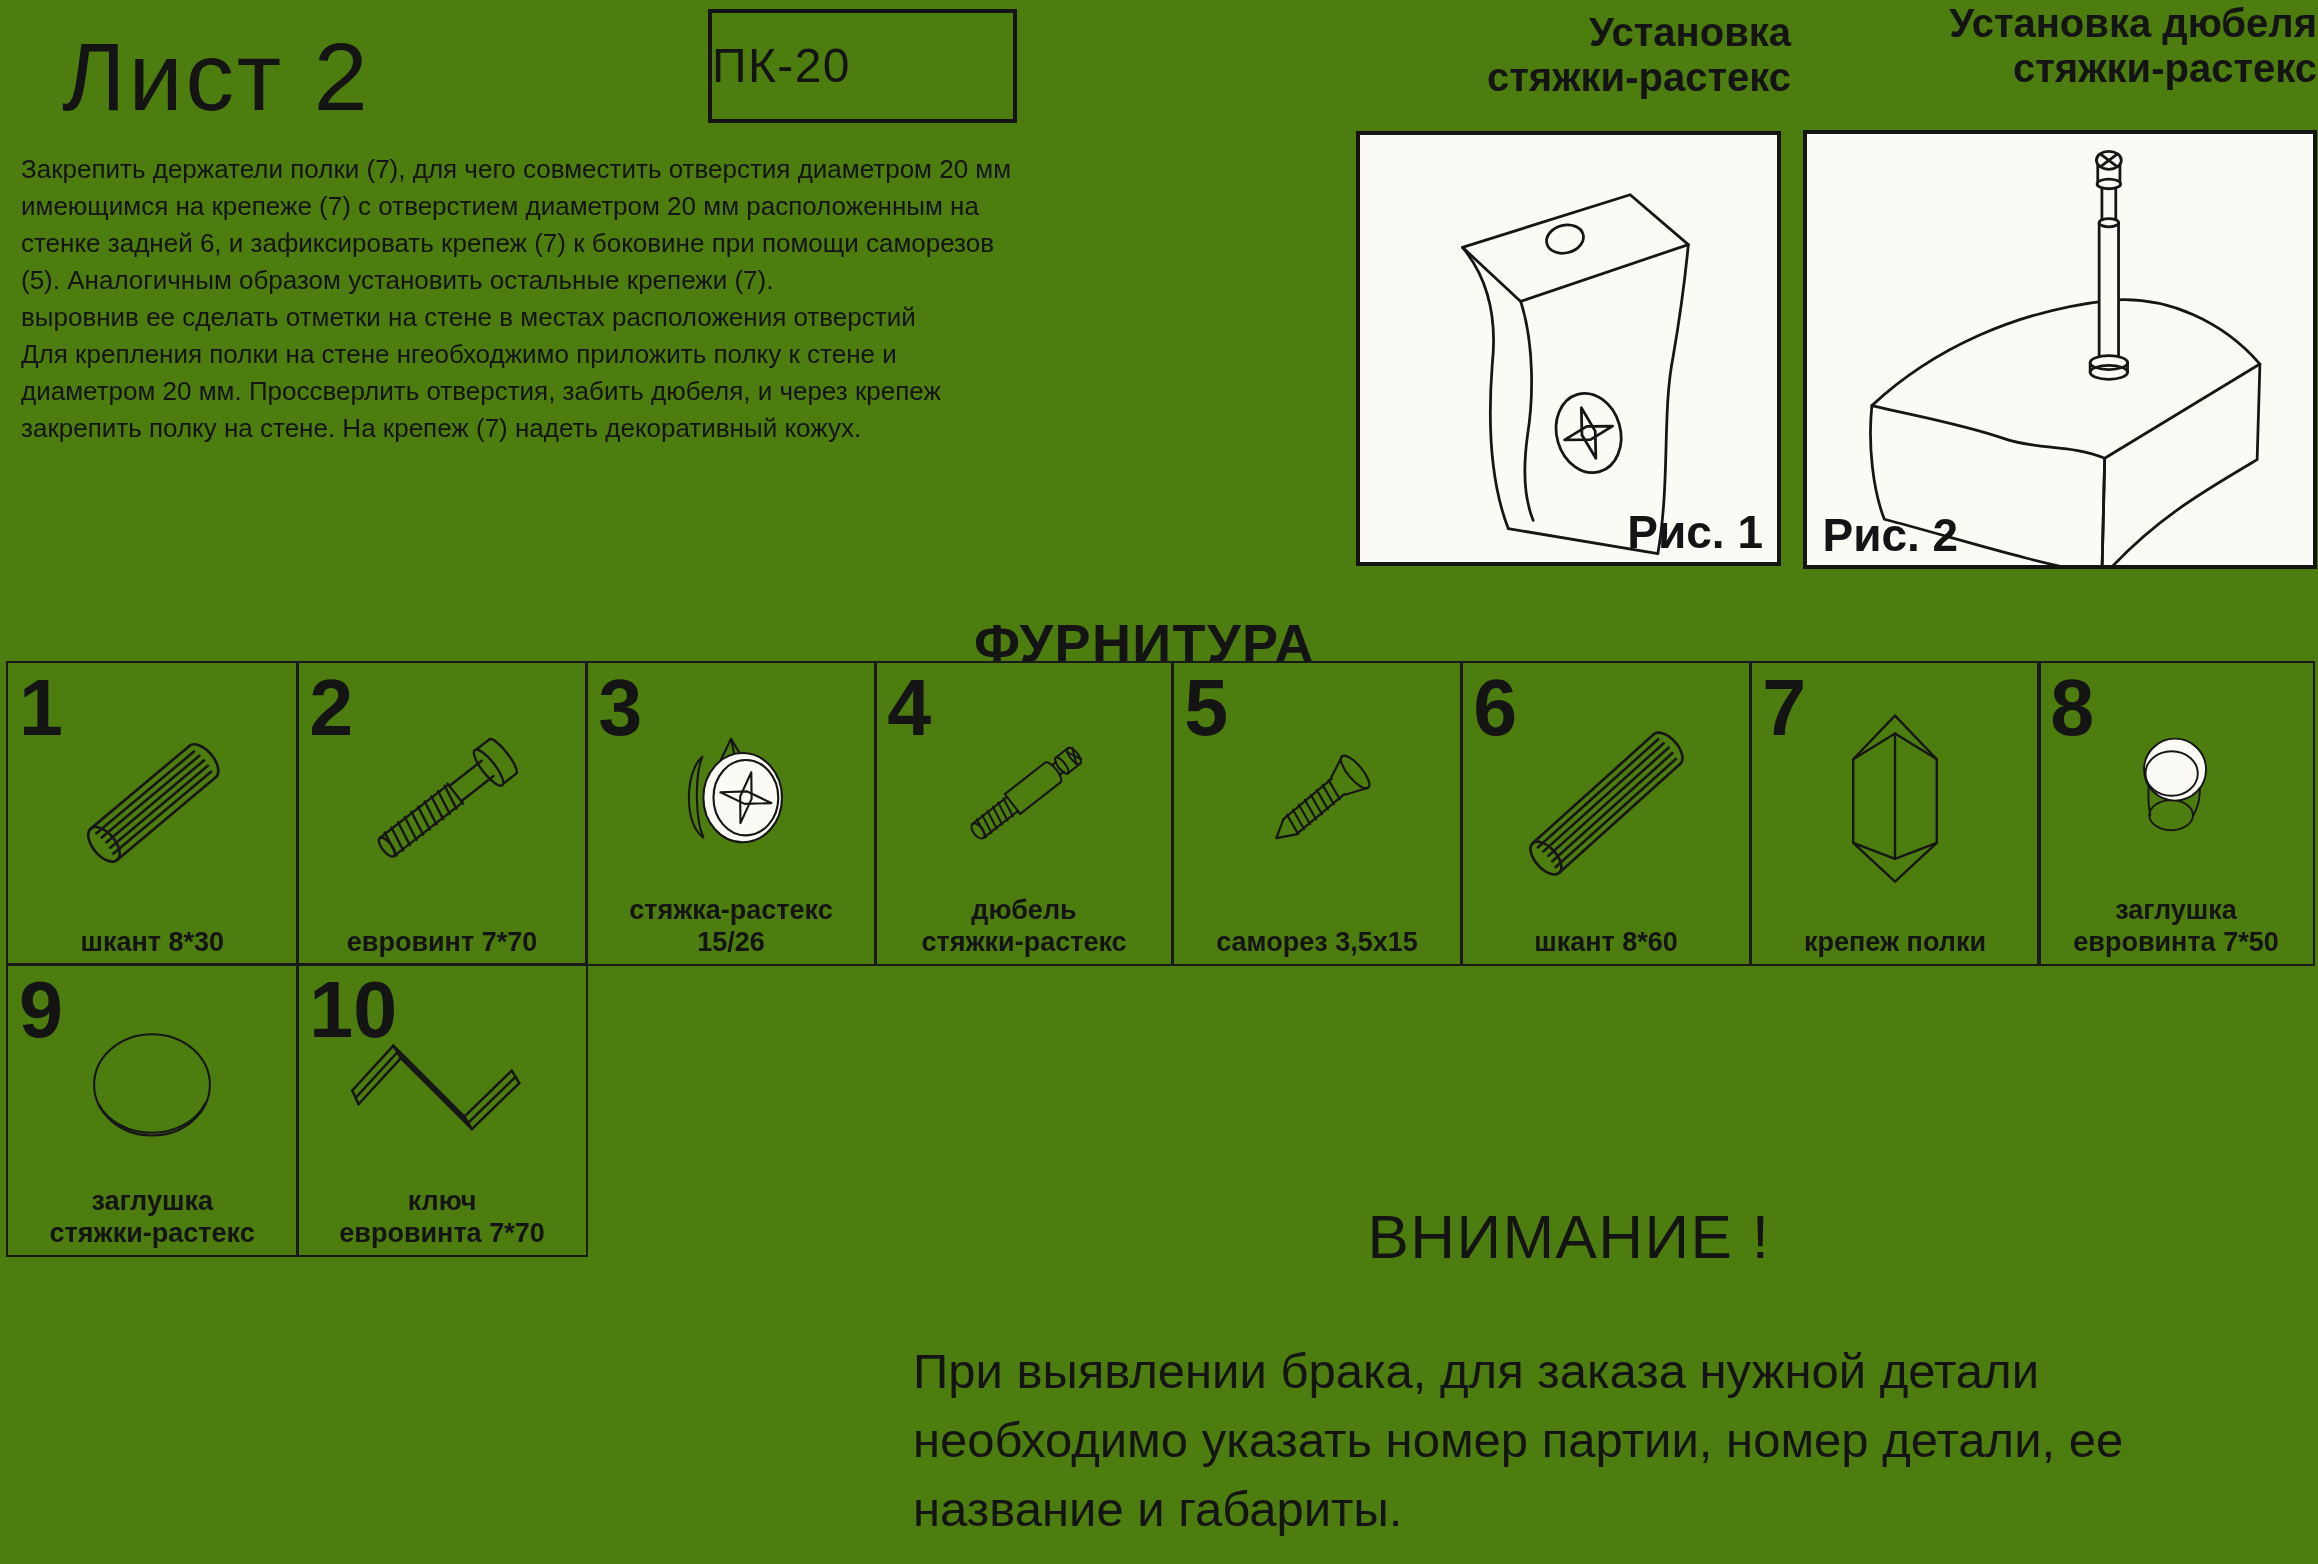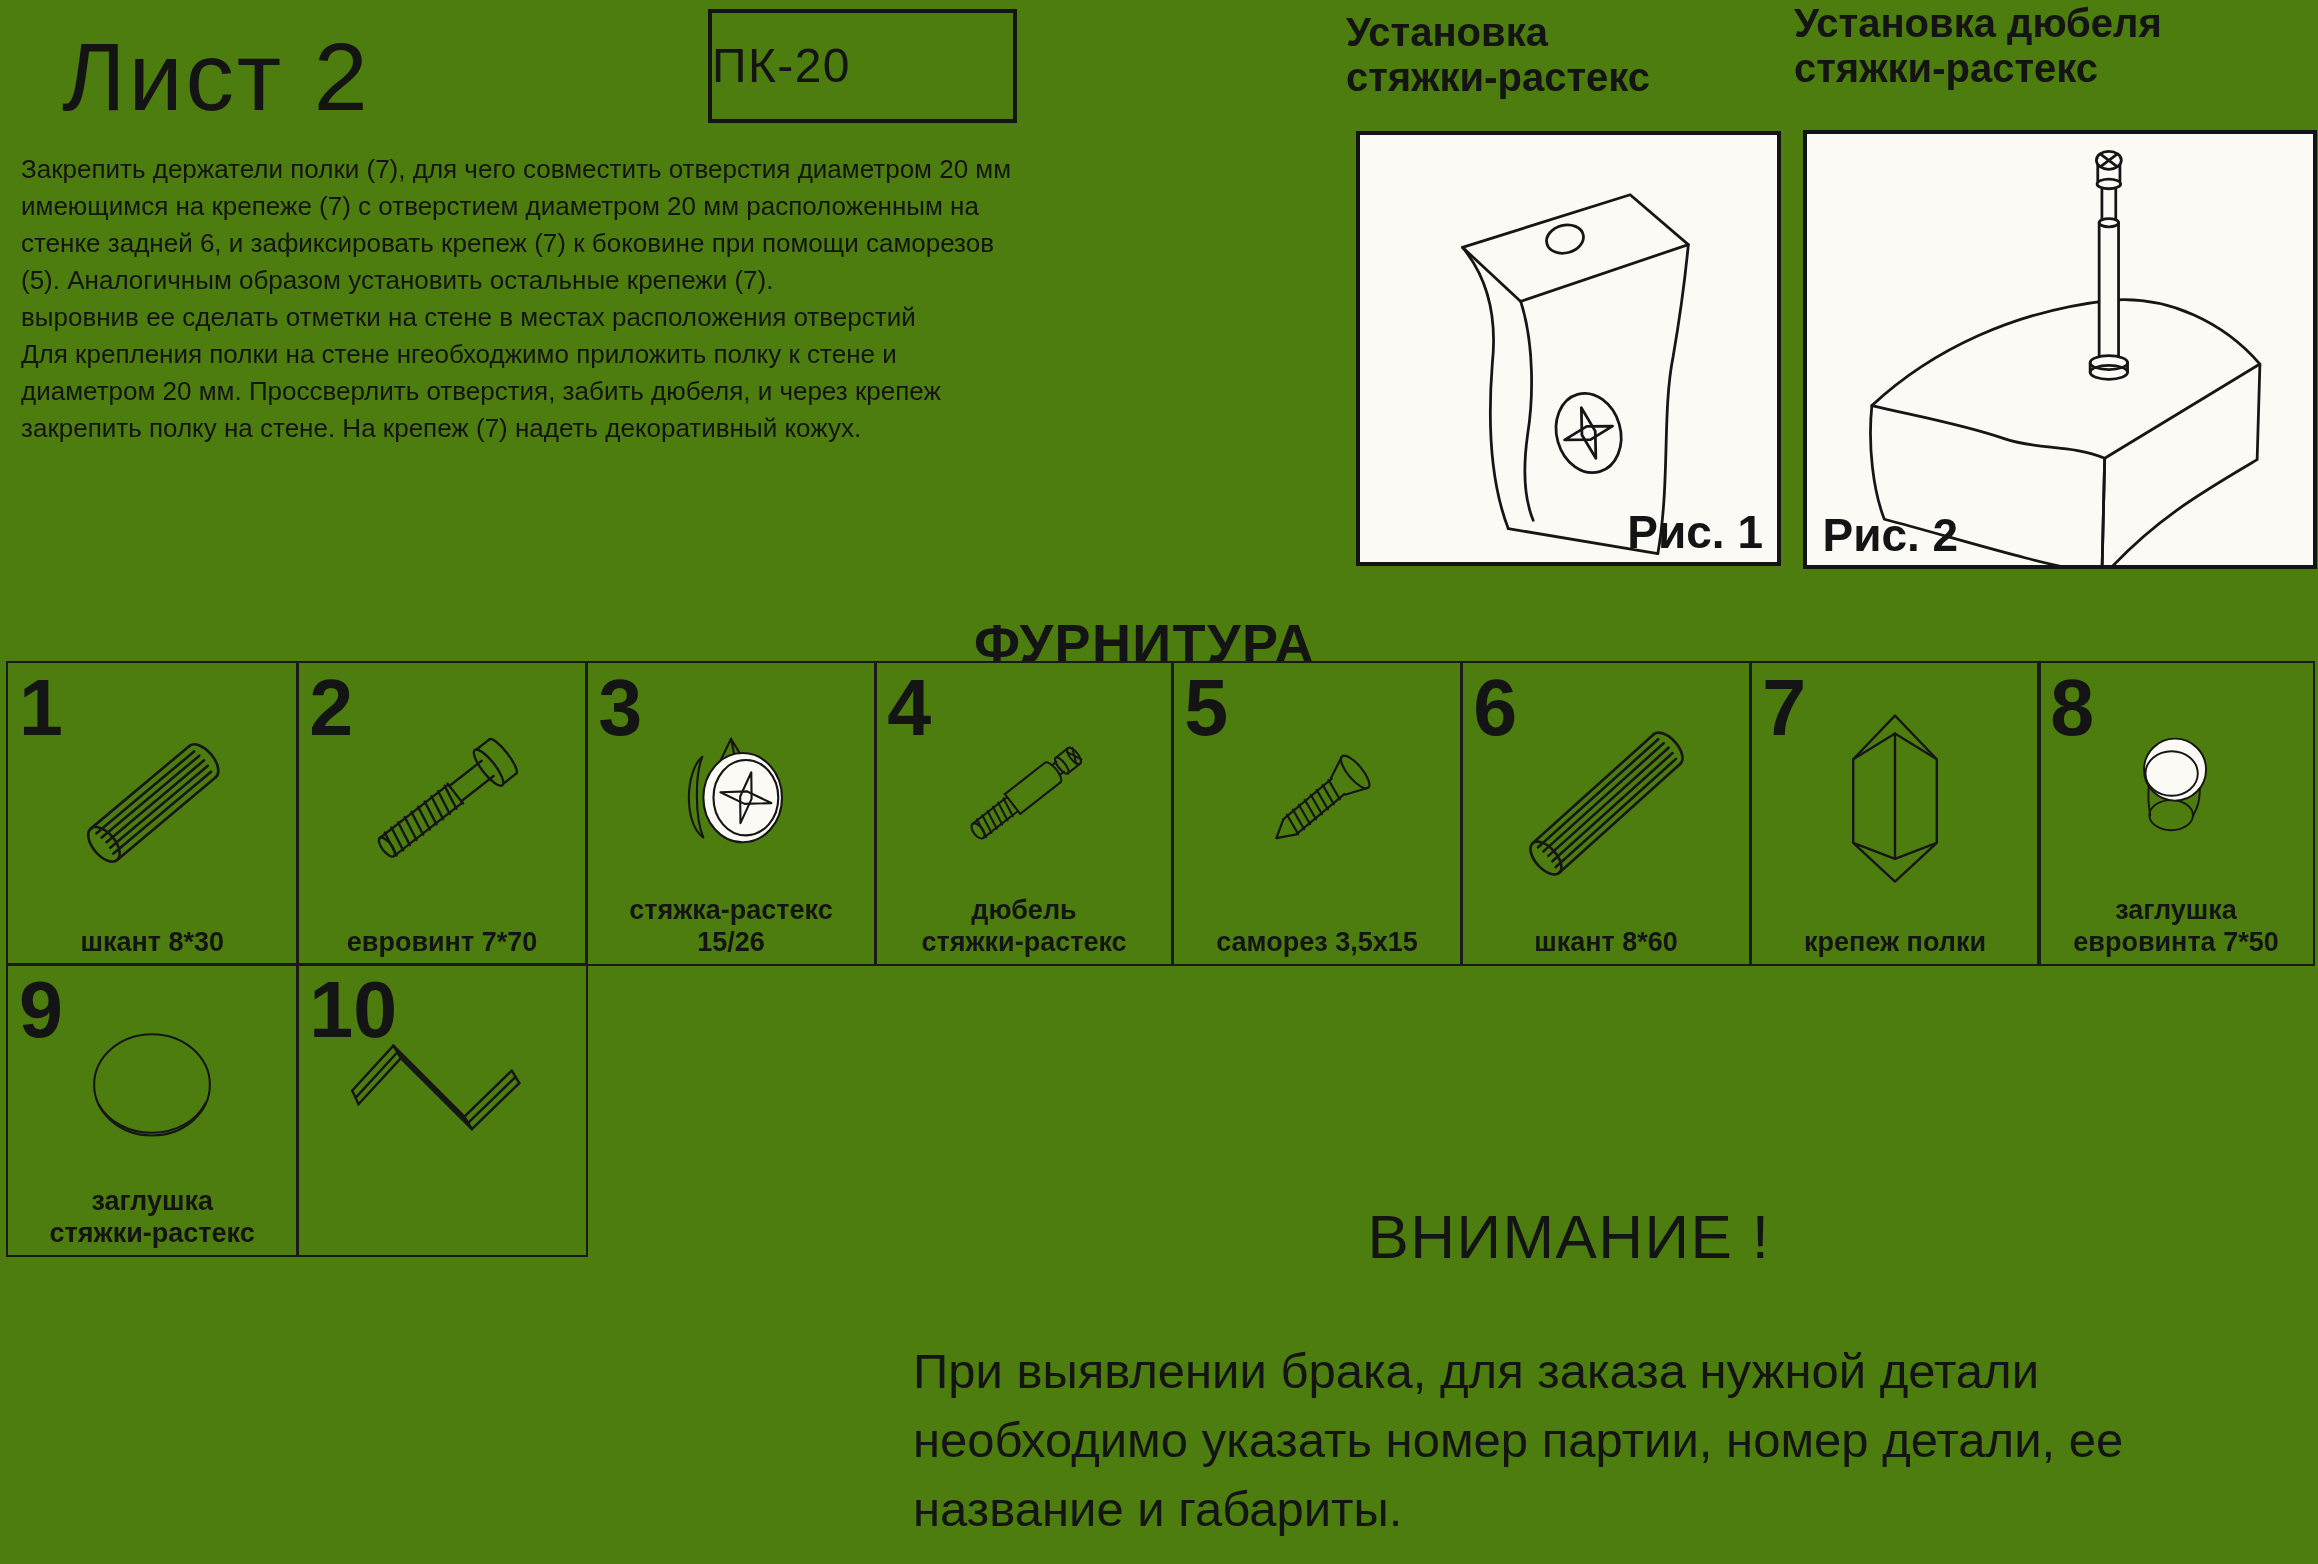--- a/index.html
+++ b/index.html
@@ -12,21 +12,21 @@
   .abs{position:absolute;}
   .sheet-title{left:62px;top:21px;font-size:97px;letter-spacing:2.8px;white-space:nowrap;}
   .product-box{
     left:708px;top:8.5px;width:309px;height:114px;
     border:4.2px solid #141414;box-sizing:border-box;
     display:flex;align-items:center;justify-content:flex-start;
     font-size:48px;letter-spacing:1.4px;
   }
   .instr{left:21px;top:151px;width:1081px;font-size:26px;line-height:37px;}
   .instr div{white-space:nowrap;}
-  .figtitle{text-align:left;font-weight:bold;font-size:40px;line-height:45px;}
+  .figtitle{text-align:right;font-weight:bold;font-size:40px;line-height:45px;}
   #fig1-title{left:1346px;top:10px;width:445px;}
   #fig2-title{left:1794px;top:1.4px;width:523px;}
   .figbox{border:4.2px solid #141414;box-sizing:border-box;background:#fbfaf4;}
   #fig1-box{left:1356px;top:131px;width:425px;height:435px;}
   #fig2-box{left:1803px;top:130px;width:514px;height:439px;}
   .figbox svg{position:absolute;left:0;top:0;width:100%;height:100%;}
   .figcap{position:absolute;bottom:2.8px;font-weight:bold;font-size:46px;white-space:nowrap;}
   .figcap.right{right:14px;}
   .figcap.left{left:15.5px;}
   .hw-heading{left:855px;top:612px;width:579px;text-align:center;font-weight:bold;font-size:54px;letter-spacing:1.4px;}
@@ -256,20 +256,24 @@
 
   <div class="abs hw-cell" style="left:296px;top:963px;width:292px;height:294px;">
     <div class="hw-num">10</div>
     <svg class="hw-art" style="top:46%;" width="233" height="162" viewBox="0 0 340 260" fill="none" stroke="#161616" stroke-width="4" stroke-linejoin="round" stroke-linecap="round">
       <path d="M26,118 L92,46 L206,160 L282,86"></path>
       <path d="M36,140 L104,66 L218,180 L294,106"></path>
       <path d="M32,129 L98,57 L212,170 L288,96"></path>
       <path d="M26,118 L36,140 M282,86 L294,106"></path>
       <path d="M92,46 L104,66 M206,160 L218,180"></path>
     </svg>
+    <div class="hw-cap">
+      <div>ключ</div>
+      <div>евровинта 7*70</div>
+    </div>
   </div>
 
   <div class="abs warn-heading">ВНИМАНИЕ !</div>
   <div class="abs warn-text">
     <div>При выявлении брака, для заказа нужной детали</div>
     <div>необходимо указать номер партии, номер детали, ее</div>
     <div>название и габариты.</div>
   </div>
 
 </div>

